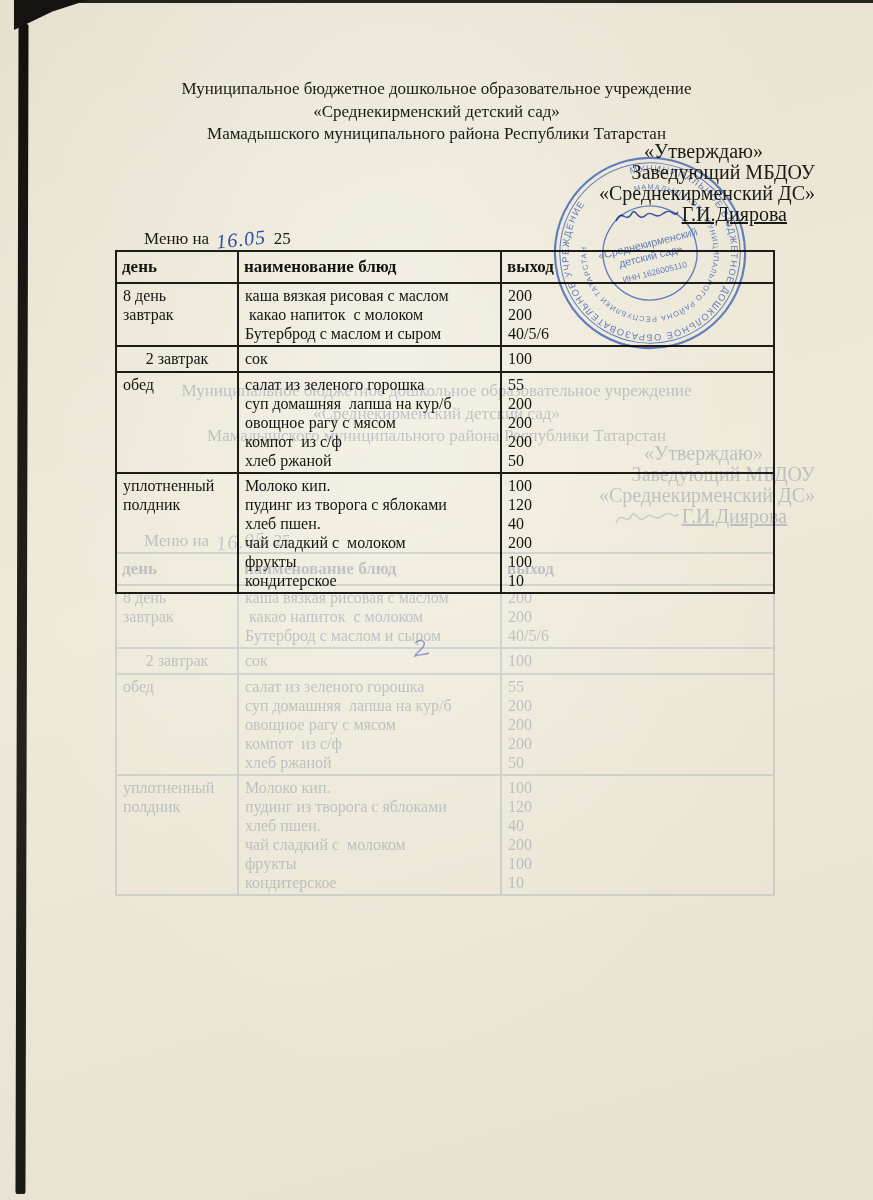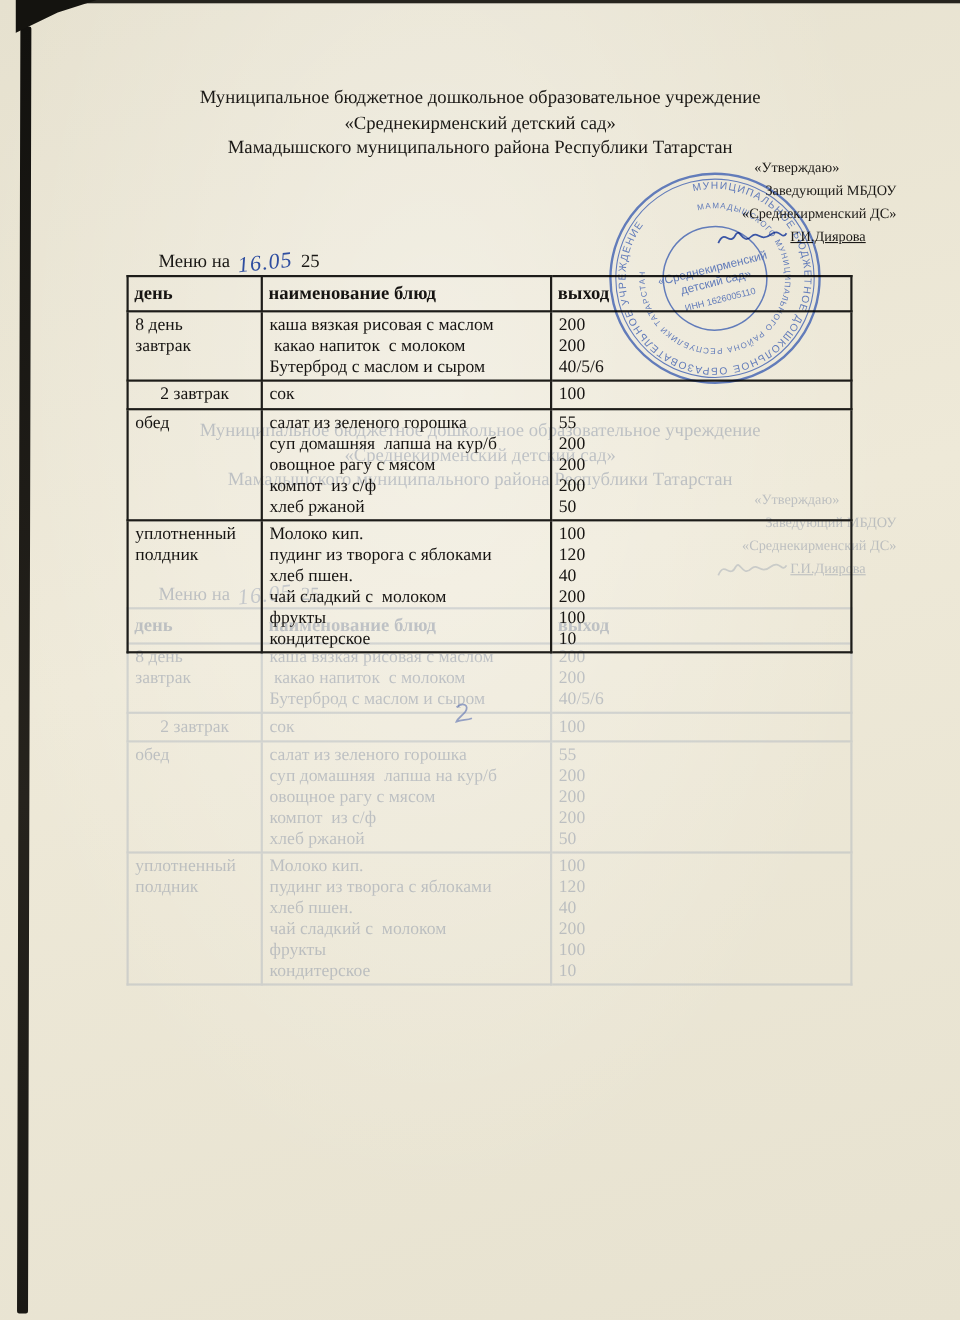--- a/index.html
+++ b/index.html
@@ -24,21 +24,21 @@
   .corner-tl { position:absolute; left:14px; top:0; width:74px; height:30px; background:#14130f;
     clip-path:polygon(0 0,100% 0,52% 38%,0 100%); }
 
   
   .doc { position:absolute; top:0; left:0; width:873px; height:846px; z-index:1; }
 
   .header { position:absolute; top:78px; left:0; width:100%; text-align:center;
     font-size:17px; line-height:22.5px; }
 
   .approval { position:absolute; top:141px; left:470px; width:345px; text-align:right;
-    font-size:13px; line-height:21px; }
+    font-size:20px; line-height:21px; }
   .approval .a1 { padding-right:52px; }
   .approval .a4 { padding-right:28px;text-decoration:underline; }
   .sig { vertical-align:middle; margin-right:2px; }
 
   .stamp { position:absolute; left:552px; top:155px; width:196px; height:196px;
     mix-blend-mode:multiply; opacity:.88; z-index:2; }
   .stamp text { font-family:"Liberation Sans","DejaVu Sans",sans-serif; }
 
   .menu-title { position:absolute; top:226px; left:144px; font-size:17px; }
   .hand { display:inline-block; font-style:italic; color:#2f4ea0; font-size:20px;

